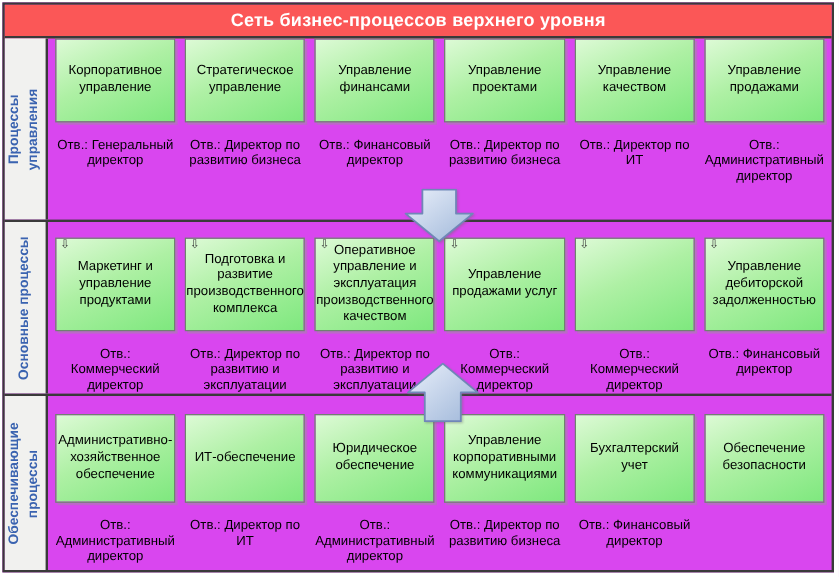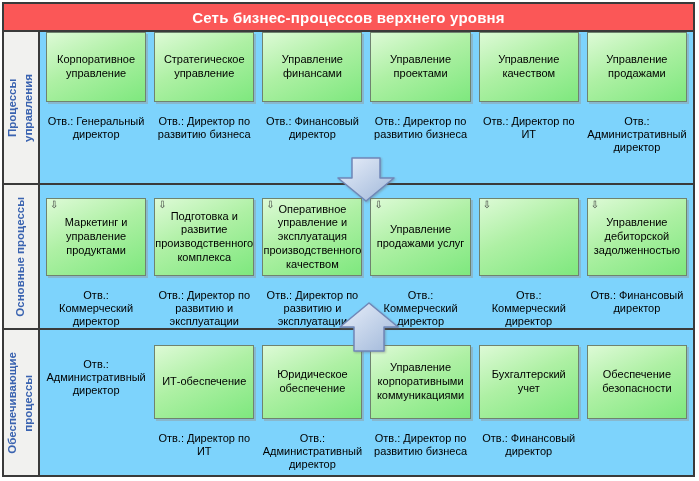--- a/index.html
+++ b/index.html
@@ -1,18 +1,18 @@
 <!DOCTYPE html>
 <html><head>
 <meta charset="utf-8">
 <style>
   html,body{margin:0;padding:0;background:#fff;}
   body{width:699px;height:481px;overflow:hidden;font-family:"Liberation Sans",sans-serif;position:relative;}
   .frame{position:absolute;left:2px;top:2px;width:693px;height:475px;box-sizing:border-box;
-         border:2px solid #3a3a3a;background:#7dd3fc;display:flex;flex-direction:column;}
+         border:2px solid #3a3a3a;background:#d946ef;display:flex;flex-direction:column;}
   .title-bar{height:28px;box-sizing:border-box;flex:0 0 28px;background:#fb5757;
              border-bottom:2px solid #3a3a3a;color:#fff;font-weight:bold;font-size:15px;
              display:flex;align-items:center;justify-content:center;letter-spacing:0.2px;}
   .lane{display:flex;flex-direction:row;box-sizing:border-box;}
   .lane + .lane{border-top:2px solid #3a3a3a;}
   .lane1{height:151px;}
   .lane2{height:145px;}
   .lane3{height:147px;}
   .lane-label{flex:0 0 36px;box-sizing:border-box;background:#f1f1ef;border-right:2px solid #3a3a3a;
               display:flex;align-items:center;justify-content:center;}
@@ -139,20 +139,23 @@
     </div>
   </div>
 
   <div class="lane lane3">
     <div class="lane-label">
       <span class="vtext">Обеспечивающие
 процессы</span>
     </div>
     <div class="lane-content">
       <div class="cell">
+        <div class="pbox">
+            <span>Административно-хозяйственное обеспечение</span>
+          </div>
         <div class="owner">Отв.: Административный директор</div>
       </div>
       <div class="cell">
         <div class="pbox">
             <span>ИТ-обеспечение</span>
           </div>
         <div class="owner">Отв.: Директор по ИТ</div>
       </div>
       <div class="cell">
         <div class="pbox">

